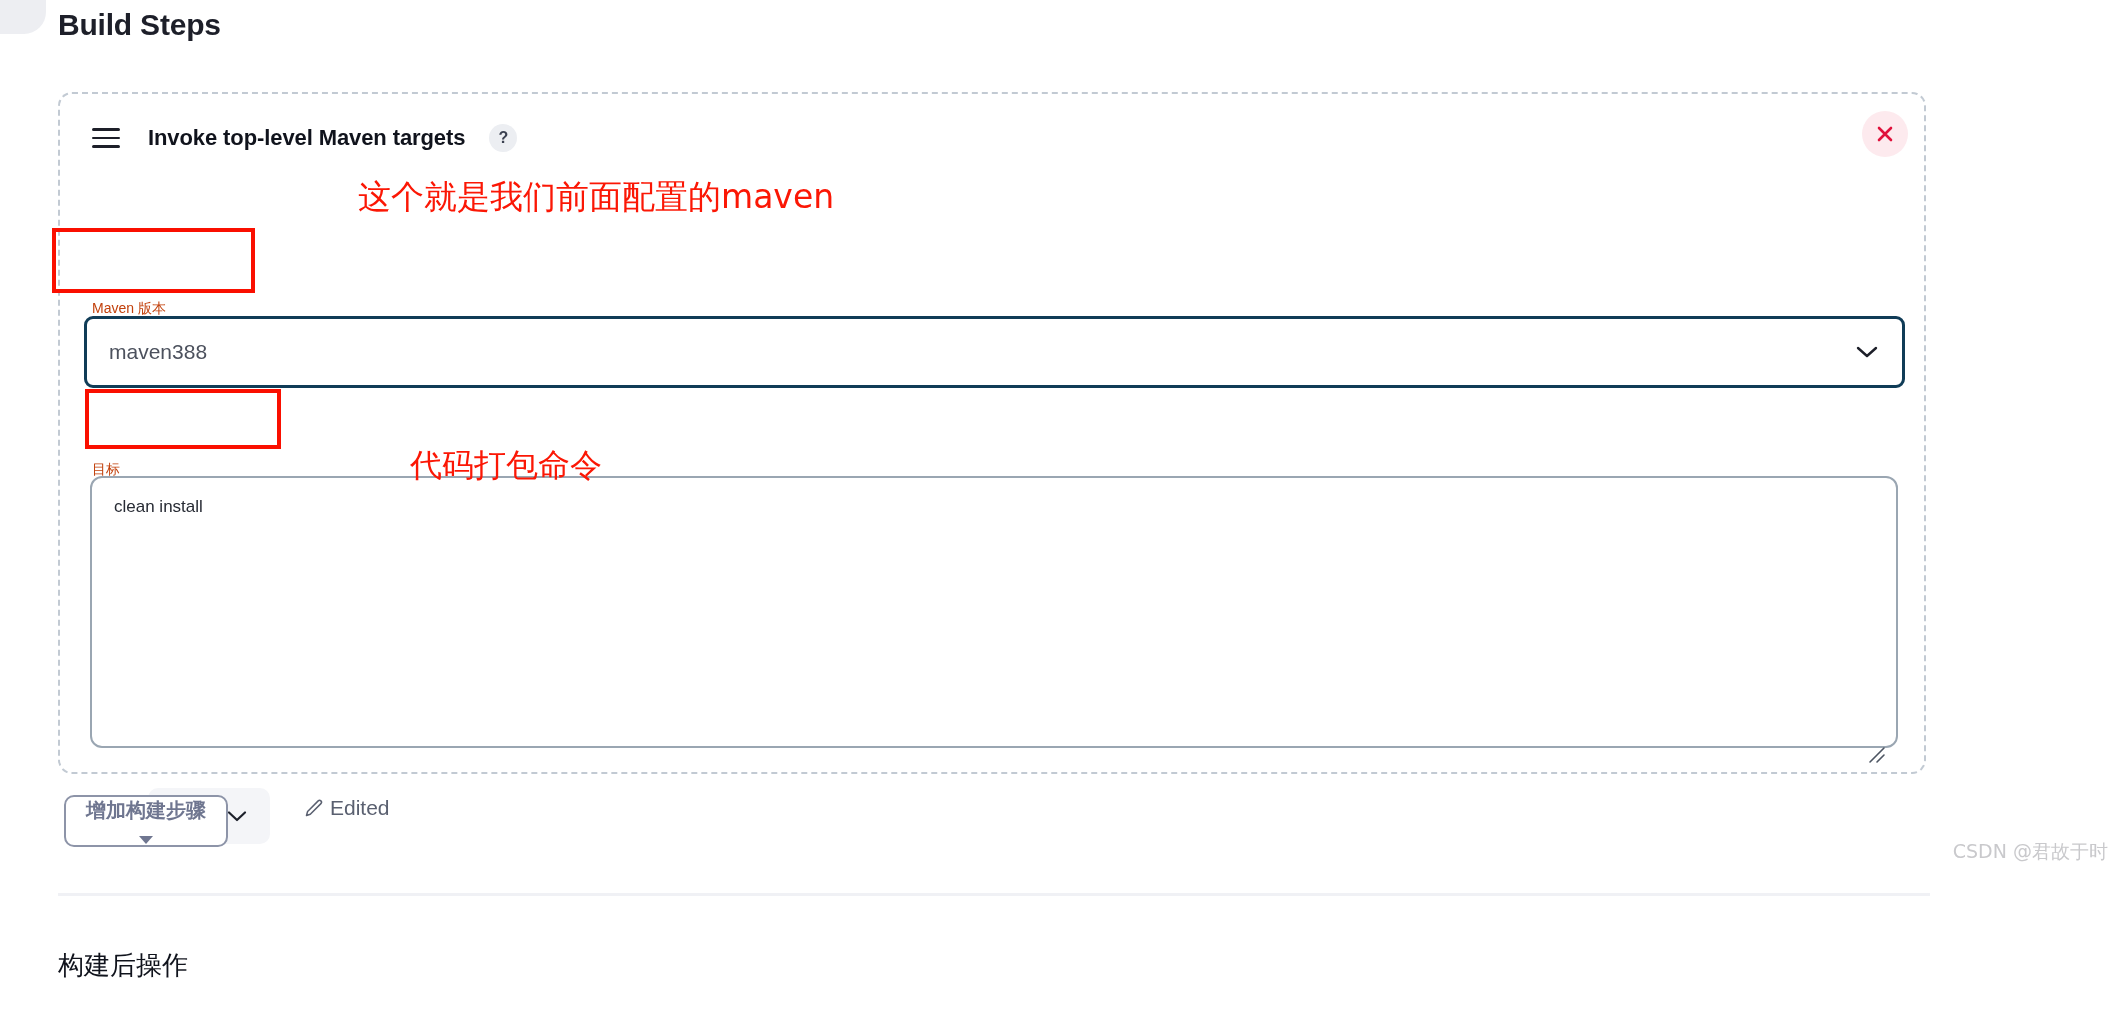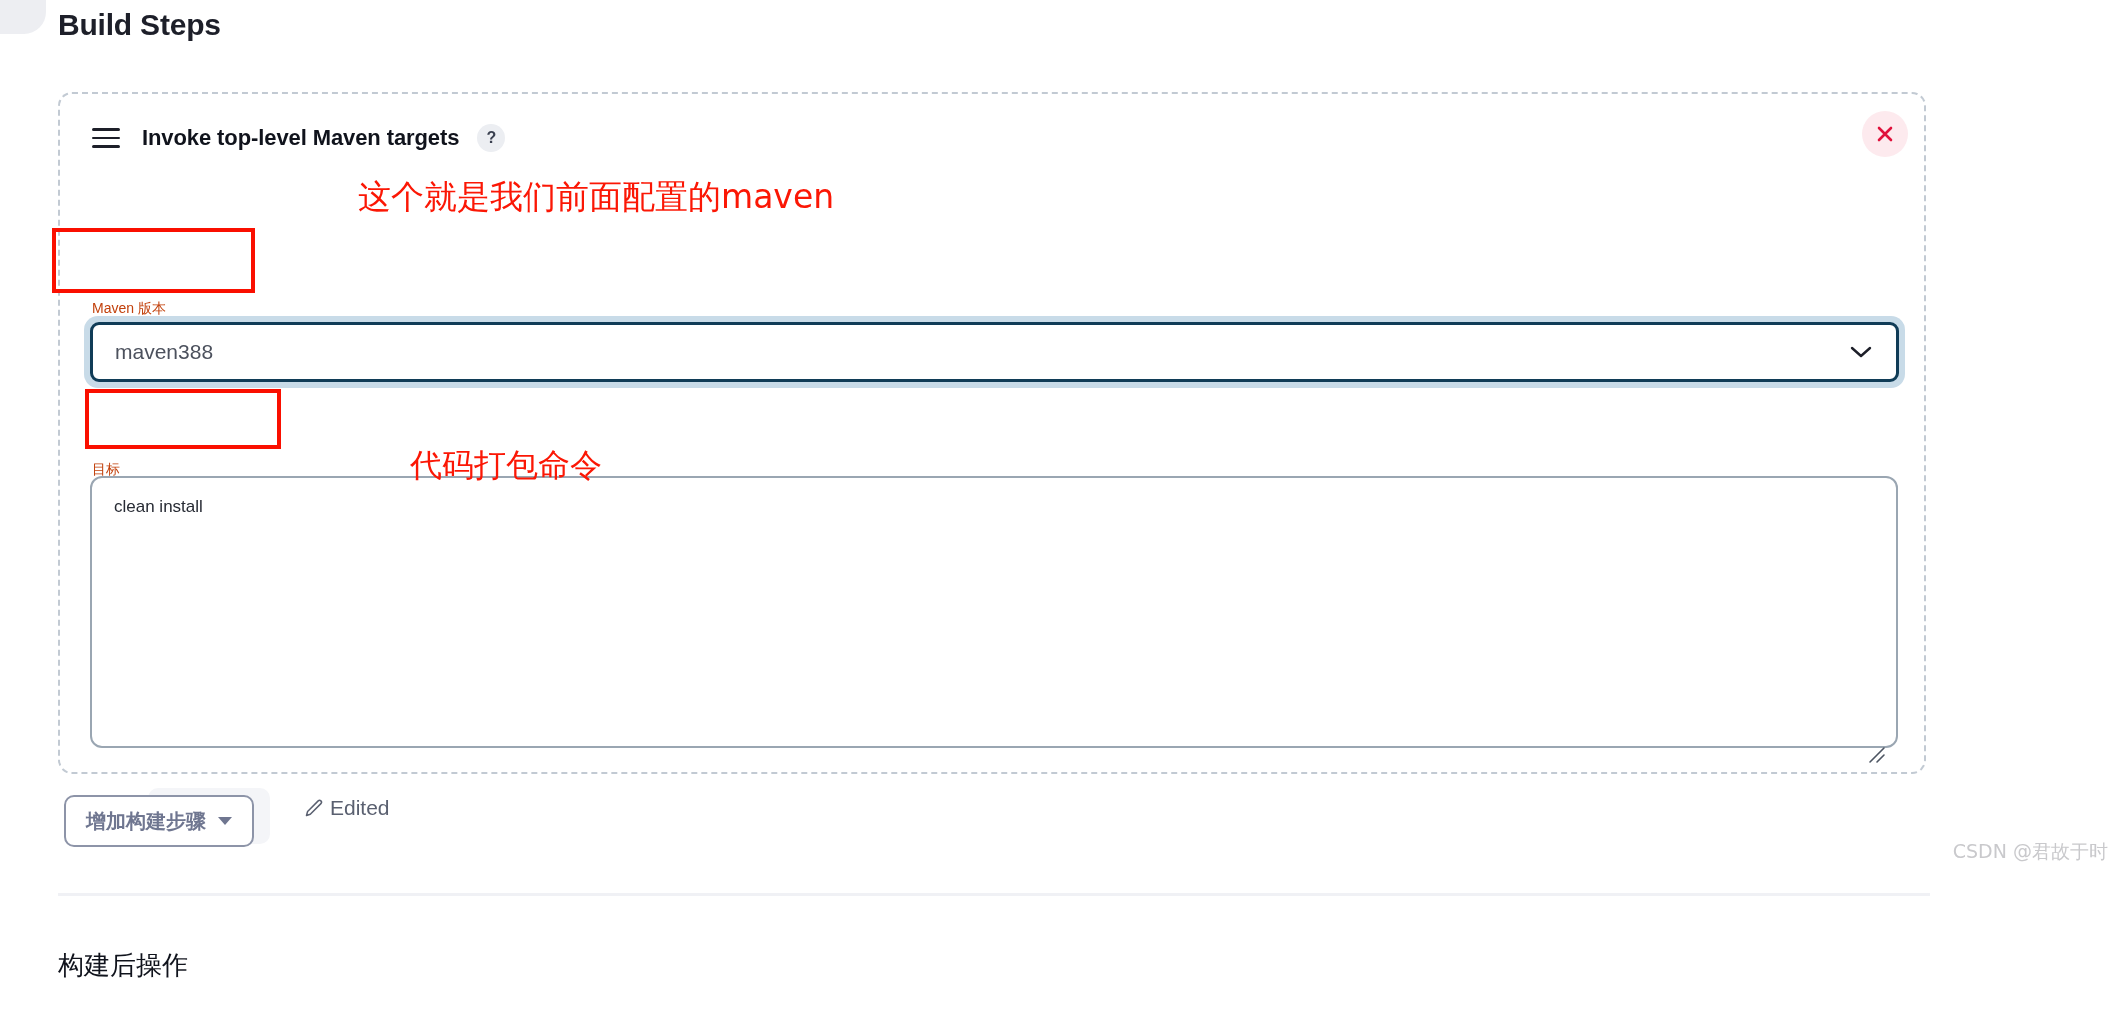--- a/index.html
+++ b/index.html
@@ -50,21 +50,21 @@
     border-radius: 14px;
     background: #ffffff;
   }
 
   .step-header {
     position: absolute;
     left: 32px;
     top: 22px;
     display: flex;
     align-items: center;
-    gap: 22px;
+    gap: 28px;
     height: 44px;
   }
   .hamburger {
     width: 28px;
     height: 20px;
     display: flex;
     flex-direction: column;
     justify-content: space-between;
     cursor: pointer;
   }
@@ -125,21 +125,20 @@
 
   
   .select-wrap {
     position: absolute;
     left: 24px;
     top: 222px;
     width: 1821px;
     height: 72px;
     background: #c8dbe8;
     border-radius: 14px;
-    padding: 6px;
   }
   .select-box {
     width: 100%;
     height: 100%;
     border: 3px solid #103c57;
     border-radius: 9px;
     background: #ffffff;
     display: flex;
     align-items: center;
     padding: 0 22px;
@@ -225,20 +224,21 @@
     border: 2px solid #8d94a8;
     border-radius: 10px;
     font-size: 20px;
     font-weight: 700;
     color: #6f7690;
     display: flex;
     align-items: center;
     gap: 12px;
     cursor: pointer;
     font-family: "Liberation Sans", "DejaVu Sans", sans-serif;
+    flex-direction: column;
   }
   .caret-down {
     width: 0; height: 0;
     border-left: 7px solid transparent;
     border-right: 7px solid transparent;
     border-top: 8px solid #6f7690;
   }
 
   .divider {
     position: absolute;

